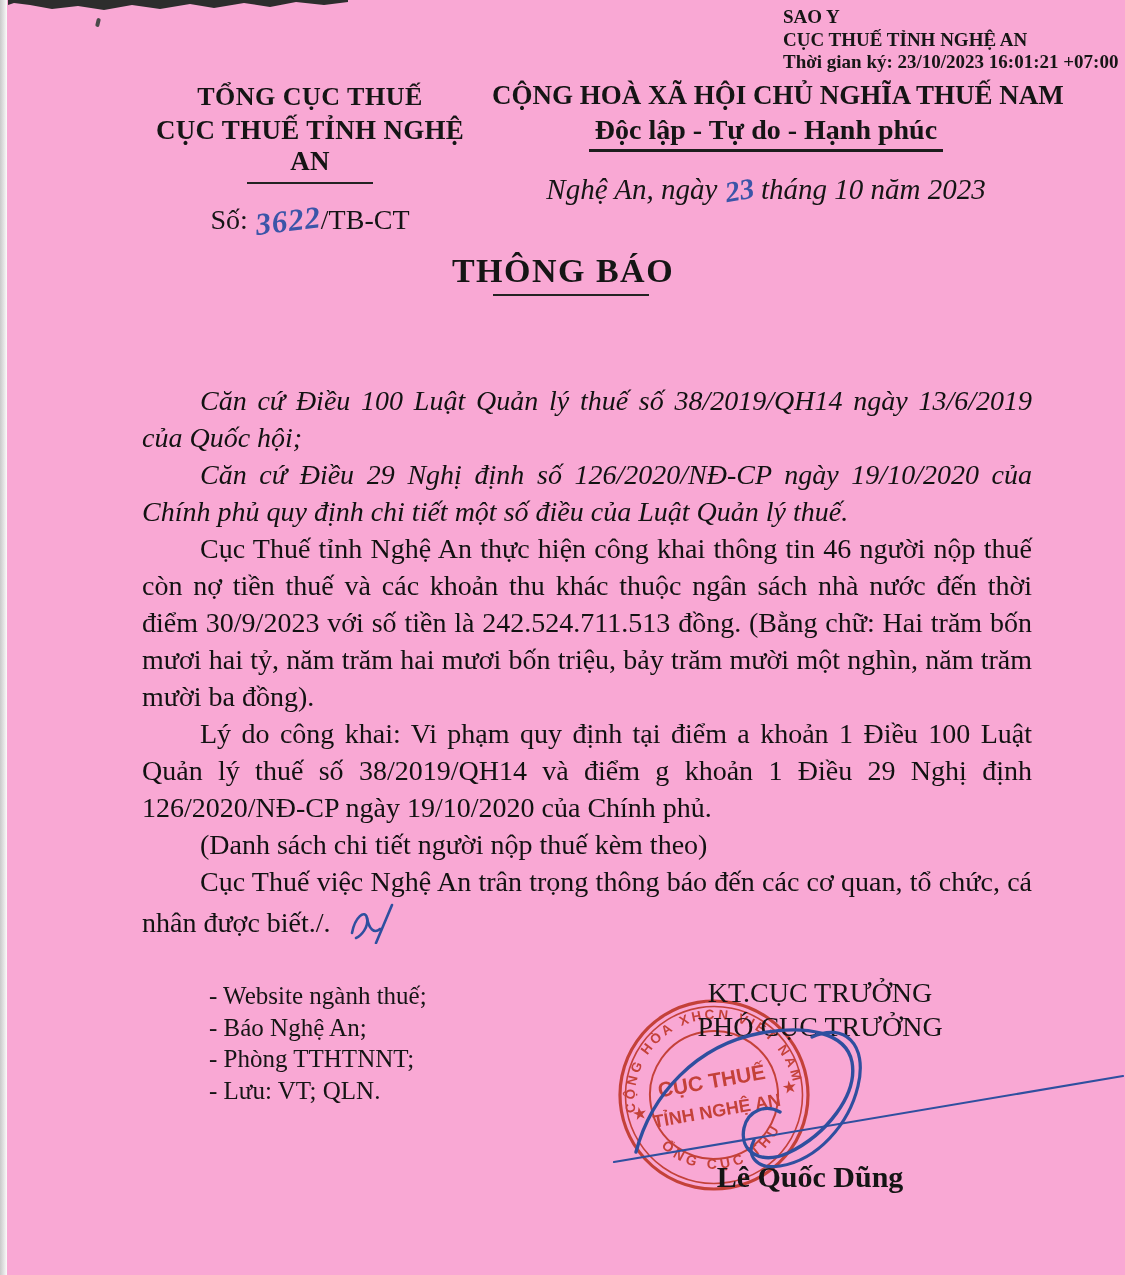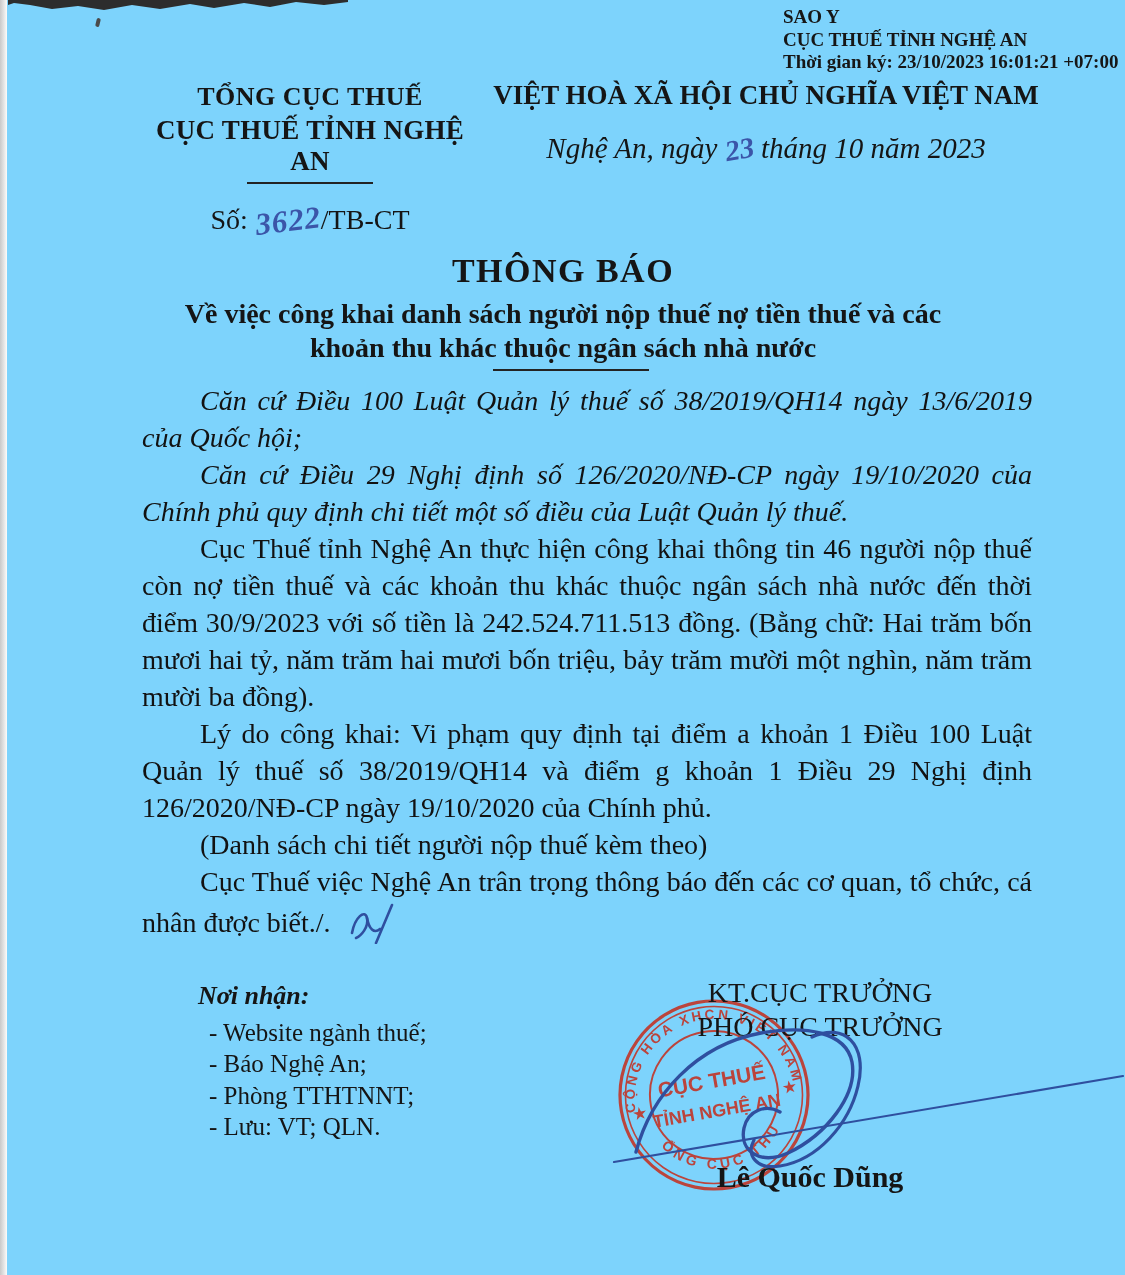--- a/index.html
+++ b/index.html
@@ -1,17 +1,17 @@
 <!DOCTYPE html>
 <html><head>
 <meta charset="utf-8">
 <style>
   html,body{margin:0;padding:0;background:#e8e8e8;}
   .page{
-    position:relative; width:1125px; height:1275px; background:#7dd3fc;
+    position:relative; width:1125px; height:1275px; background:#f9a8d4;
     font-family:"Liberation Serif","DejaVu Serif",serif; color:#151515;
     overflow:hidden; margin:0 auto;
   }
   
   .left-edge{position:absolute;left:0;top:0;width:7px;height:100%;
     background:linear-gradient(to right,#c9c9c9,#e4e4e4 55%,#fcfcfa);}
   .top-tear{position:absolute;left:8px;top:0;}
   .speck{position:absolute;left:96px;top:18px;width:4px;height:9px;background:#4a4a4a;
     border-radius:2px;transform:rotate(14deg);}
   
@@ -79,31 +79,31 @@
     <div class="org-parent">TỔNG CỤC THUẾ</div>
     <div class="org">CỤC THUẾ TỈNH NGHỆ AN</div>
     <div class="org-underline"></div>
     <div class="doc-no">
       <span>Số:</span>
       <span class="hand hand-no">3622</span><span>/TB-CT</span>
     </div>
   </div>
 
   <div class="hdr-right">
-    <div class="national">VIỆT HOÀ XÃ HỘI CHỦ NGHĨA VIỆT NAM</div>
+    <div class="national">CỘNG HOÀ XÃ HỘI CHỦ NGHĨA THUẾ NAM</div>
+    <div><span class="motto">Độc lập - Tự do - Hạnh phúc</span></div>
     <div class="date-line">
       <span>Nghệ An, ngày</span>
       <span class="hand hand-day">23</span>
       <span>tháng 10 năm 2023</span>
     </div>
   </div>
 
   <div class="title-block">
     <div class="title-main">THÔNG BÁO</div>
-    <div class="title-sub">Về việc công khai danh sách người nộp thuế nợ tiền thuế và các khoản thu khác thuộc ngân sách nhà nước</div>
     <div class="title-underline"></div>
   </div>
 
   <div class="body-block">
     <p class="it">Căn cứ Điều 100 Luật Quản lý thuế số 38/2019/QH14 ngày 13/6/2019 của Quốc hội;</p>
     <p class="it">Căn cứ Điều 29 Nghị định số 126/2020/NĐ-CP ngày 19/10/2020 của Chính phủ quy định chi tiết một số điều của Luật Quản lý thuế.</p>
     <p class="gap">Cục Thuế tỉnh Nghệ An thực hiện công khai thông tin 46 người nộp thuế còn nợ tiền thuế và các khoản thu khác thuộc ngân sách nhà nước đến thời điểm 30/9/2023 với số tiền là 242.524.711.513 đồng. (Bằng chữ: Hai trăm bốn mươi hai tỷ, năm trăm hai mươi bốn triệu, bảy trăm mười một nghìn, năm trăm mười ba đồng).</p>
     <p class="gap">Lý do công khai: Vi phạm quy định tại điểm a khoản 1 Điều 100 Luật Quản lý thuế số 38/2019/QH14 và điểm g khoản 1 Điều 29 Nghị định 126/2020/NĐ-CP ngày 19/10/2020 của Chính phủ.</p>
     <p class="gap">(Danh sách chi tiết người nộp thuế kèm theo)</p>
     <p class="gap-sm">
@@ -112,21 +112,20 @@
         <g fill="none" stroke="#2f4f9f" stroke-width="2.6" stroke-linecap="round">
           <path d="M4,33 C7,17 17,9 19,18 C21,27 13,36 8,38"></path>
           <path d="M19,18 C21,29 26,34 32,29"></path>
           <path d="M28,43 L44,5"></path>
         </g>
       </svg>
     </p>
   </div>
 
   <div class="recipients">
-    <div class="label">Nơi nhận:</div>
     <div class="item">- Website ngành thuế;</div>
     <div class="item">- Báo Nghệ An;</div>
     <div class="item">- Phòng TTHTNNT;</div>
     <div class="item">- Lưu: VT; QLN.</div>
   </div>
 
   <div class="sig-titles">
     <div>KT.CỤC TRƯỞNG</div>
     <div>PHÓ CỤC TRƯỞNG</div>
   </div>

